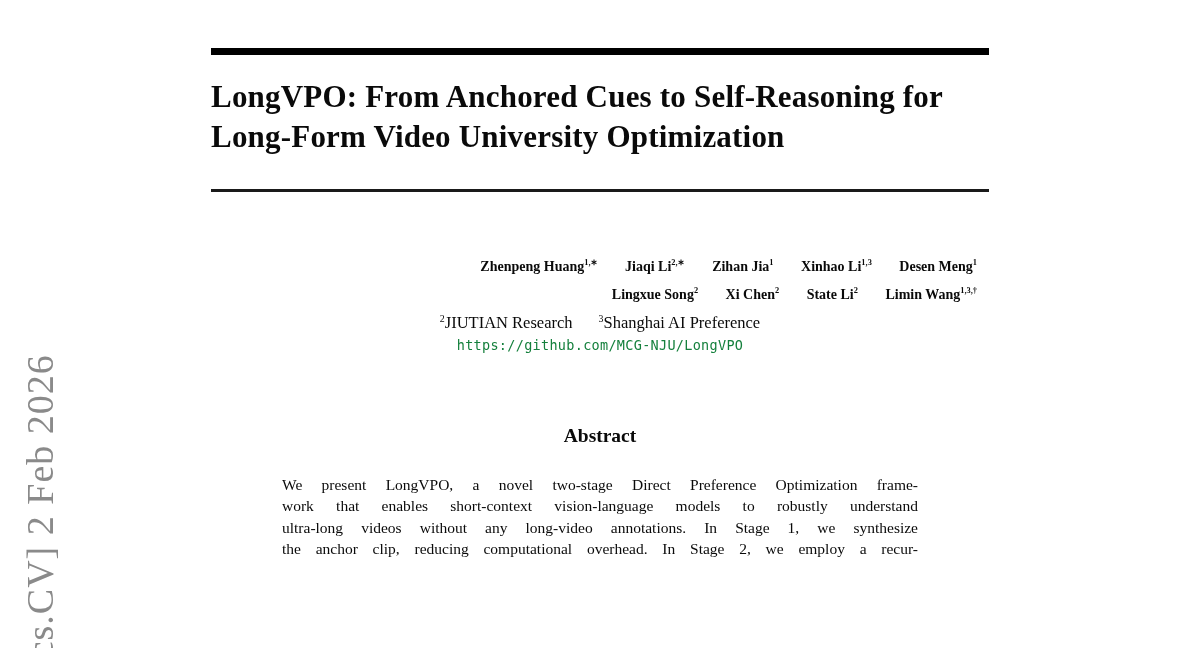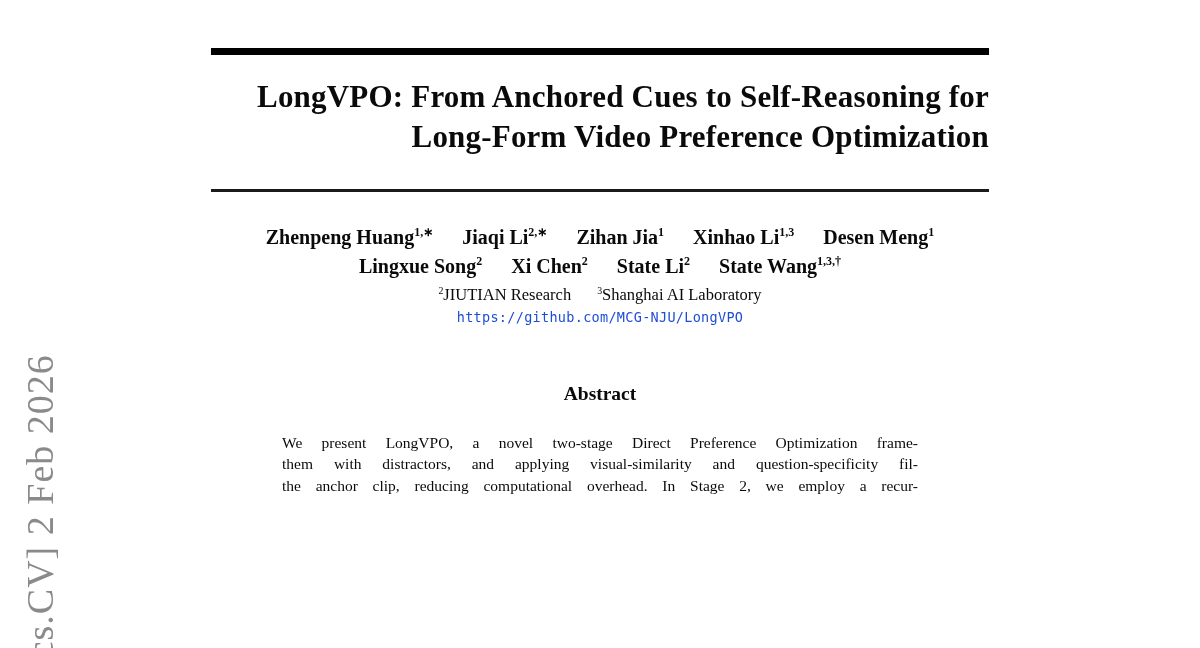--- a/index.html
+++ b/index.html
@@ -5,33 +5,33 @@
   html, body { margin:0; padding:0; }
   body {
     width:1200px; height:648px; background:#ffffff; overflow:hidden;
     position:relative; font-family:"Liberation Serif", serif; color:#0a0a0a;
   }
   .page { width:778px; margin:0 auto; padding-top:48px; }
   .rule-thick { height:7px; background:#000; }
   .rule-thin  { height:3px; background:#1a1a1a; margin-top:32px; }
   .title {
     margin-top:22px; font-size:31px; line-height:40px; font-weight:bold;
-    text-align:right; letter-spacing:0.2px;
+    text-align:left; letter-spacing:0.2px;
   }
-  .authors { margin-top:28px; text-align:center; font-size:20px; line-height:25px; font-weight:bold; }
+  .authors { margin-top:58px; text-align:right; font-size:14px; line-height:25px; font-weight:bold; }
   .author { margin:0 12px; white-space:nowrap; }
   sup { font-size:60%; font-weight:inherit; }
   .affils { text-align:center; font-size:16.5px; line-height:22px; font-weight:normal; }
   .affil-group { white-space:nowrap; }
   .affil-gap { display:inline-block; width:26px; }
   .repo-link {
-    display:block; text-align:center; text-decoration:none; color:#1d4ed8;
+    display:block; text-align:center; text-decoration:none; color:#15803d;
     font-family:"DejaVu Sans Mono", monospace; font-size:13.5px; line-height:22px; letter-spacing:0.3px;
   }
-  .abstract-heading { margin-top:54px; text-align:center; font-weight:bold; font-size:19.5px; line-height:24px; }
+  .abstract-heading { margin-top:68px; text-align:center; font-weight:bold; font-size:19.5px; line-height:24px; }
   .abstract-body { width:636px; margin:26px auto 0; font-size:15.5px; }
   .abs-line {
     line-height:21.5px; text-align:justify; text-align-last:justify;
     white-space:nowrap; overflow:hidden;
   }
   .arxiv-stamp {
     position:absolute; left:18px; top:672px;
     transform:rotate(-90deg); transform-origin:0 0;
     font-size:38px; line-height:44px; color:#8a8a8a;
     white-space:nowrap; letter-spacing:1px;
@@ -41,50 +41,51 @@
 <body>
 
 <div class="arxiv-stamp">[cs.CV] 2 Feb 2026</div>
 
 <div class="page">
 
   <div class="rule-thick"></div>
 
   <div class="title">
     <div>LongVPO: From Anchored Cues to Self-Reasoning for</div>
-    <div>Long-Form Video Preference Optimization</div>
+    <div>Long-Form Video University Optimization</div>
   </div>
 
   <div class="rule-thin"></div>
 
   <div class="authors">
     <div>
       <span class="author"><span>Zhenpeng Huang</span><sup>1,∗</sup></span>
       <span class="author"><span>Jiaqi Li</span><sup>2,∗</sup></span>
       <span class="author"><span>Zihan Jia</span><sup>1</sup></span>
       <span class="author"><span>Xinhao Li</span><sup>1,3</sup></span>
       <span class="author"><span>Desen Meng</span><sup>1</sup></span>
     </div>
     <div>
       <span class="author"><span>Lingxue Song</span><sup>2</sup></span>
       <span class="author"><span>Xi Chen</span><sup>2</sup></span>
       <span class="author"><span>State Li</span><sup>2</sup></span>
-      <span class="author"><span>State Wang</span><sup>1,3,†</sup></span>
+      <span class="author"><span>Limin Wang</span><sup>1,3,†</sup></span>
     </div>
   </div>
 
   <div class="affils">
     <div>
-      <span class="affil-group"><sup>2</sup><span>JIUTIAN Research</span></span><span class="affil-gap"></span><span class="affil-group"><sup>3</sup><span>Shanghai AI Laboratory</span></span>
+      <span class="affil-group"><sup>2</sup><span>JIUTIAN Research</span></span><span class="affil-gap"></span><span class="affil-group"><sup>3</sup><span>Shanghai AI Preference</span></span>
     </div>
     <a class="repo-link" href="#">https://github.com/MCG-NJU/LongVPO</a>
   </div>
 
   <div class="abstract-heading">Abstract</div>
 
   <div class="abstract-body">
     <div class="abs-line">We present LongVPO, a novel two-stage Direct Preference Optimization frame-</div>
-    <div class="abs-line">them with distractors, and applying visual-similarity and question-specificity fil-</div>
+    <div class="abs-line">work that enables short-context vision-language models to robustly understand</div>
+    <div class="abs-line">ultra-long videos without any long-video annotations. In Stage 1, we synthesize</div>
     <div class="abs-line">the anchor clip, reducing computational overhead. In Stage 2, we employ a recur-</div>
 
   </div>
 
 </div>
 
 </body></html>

